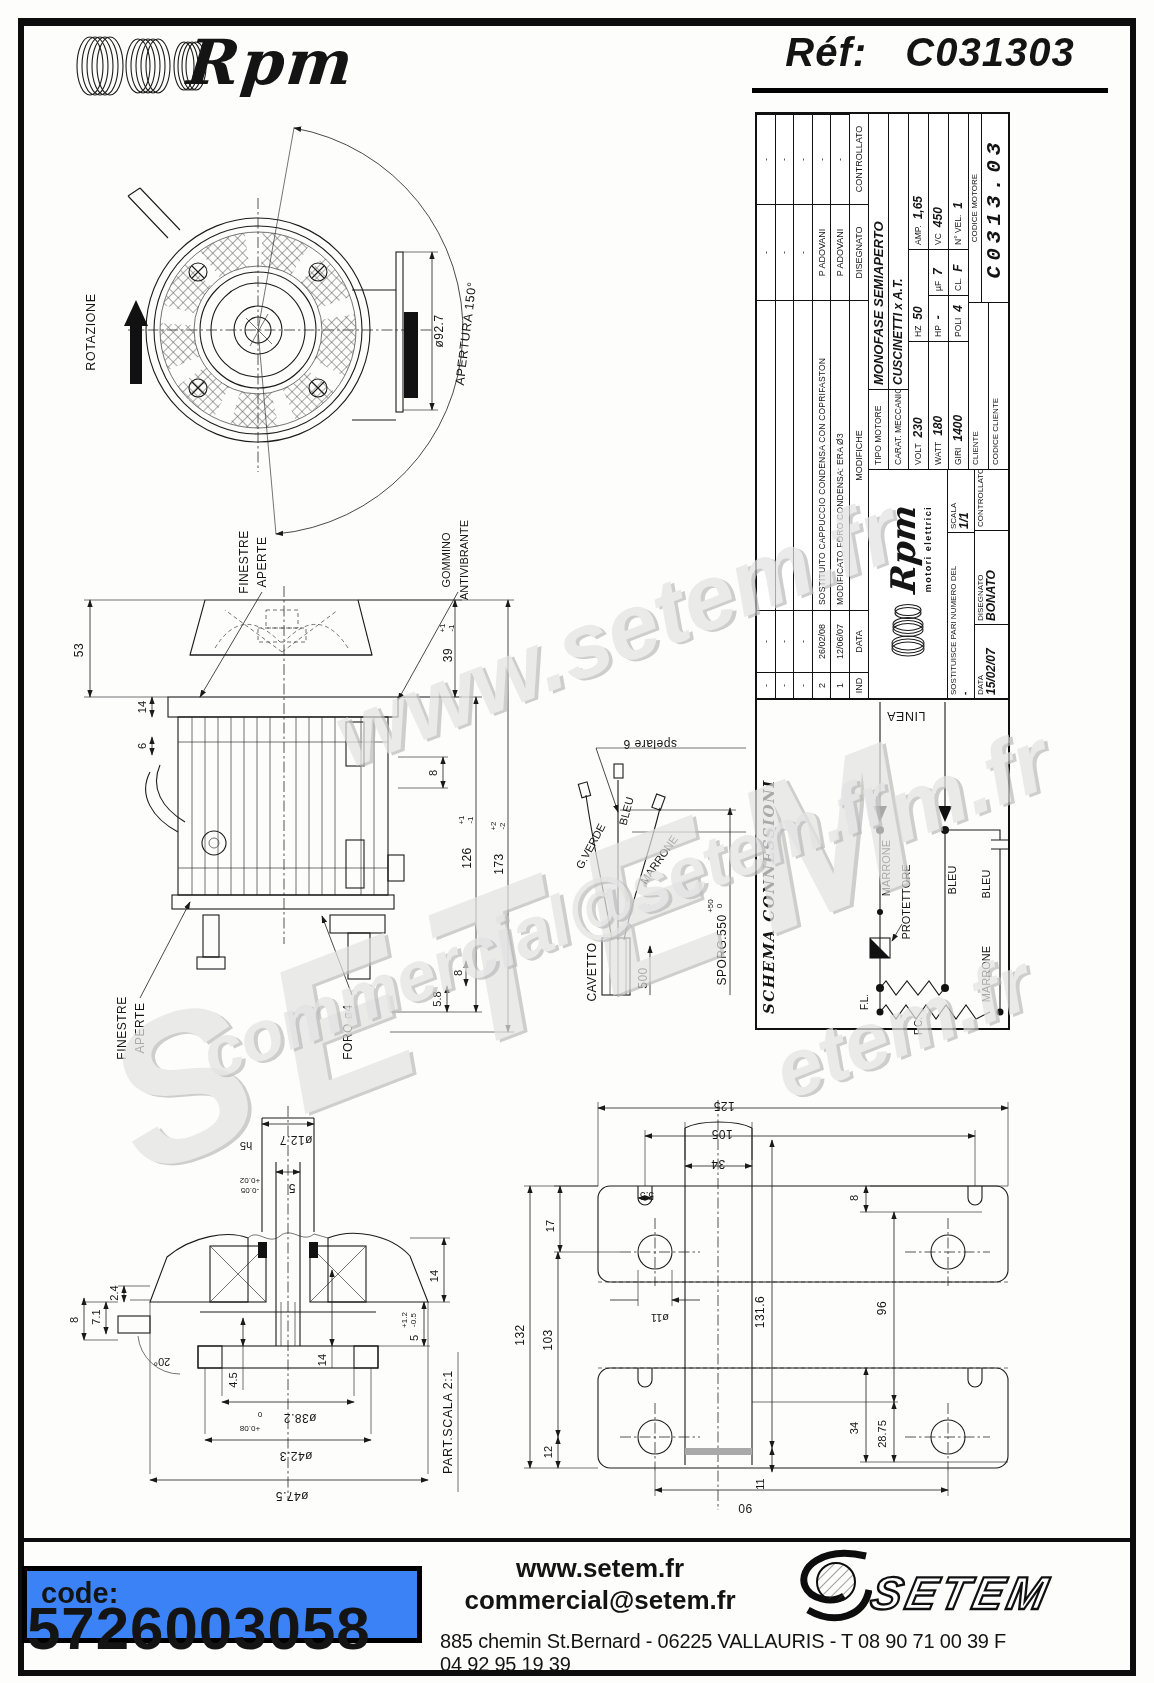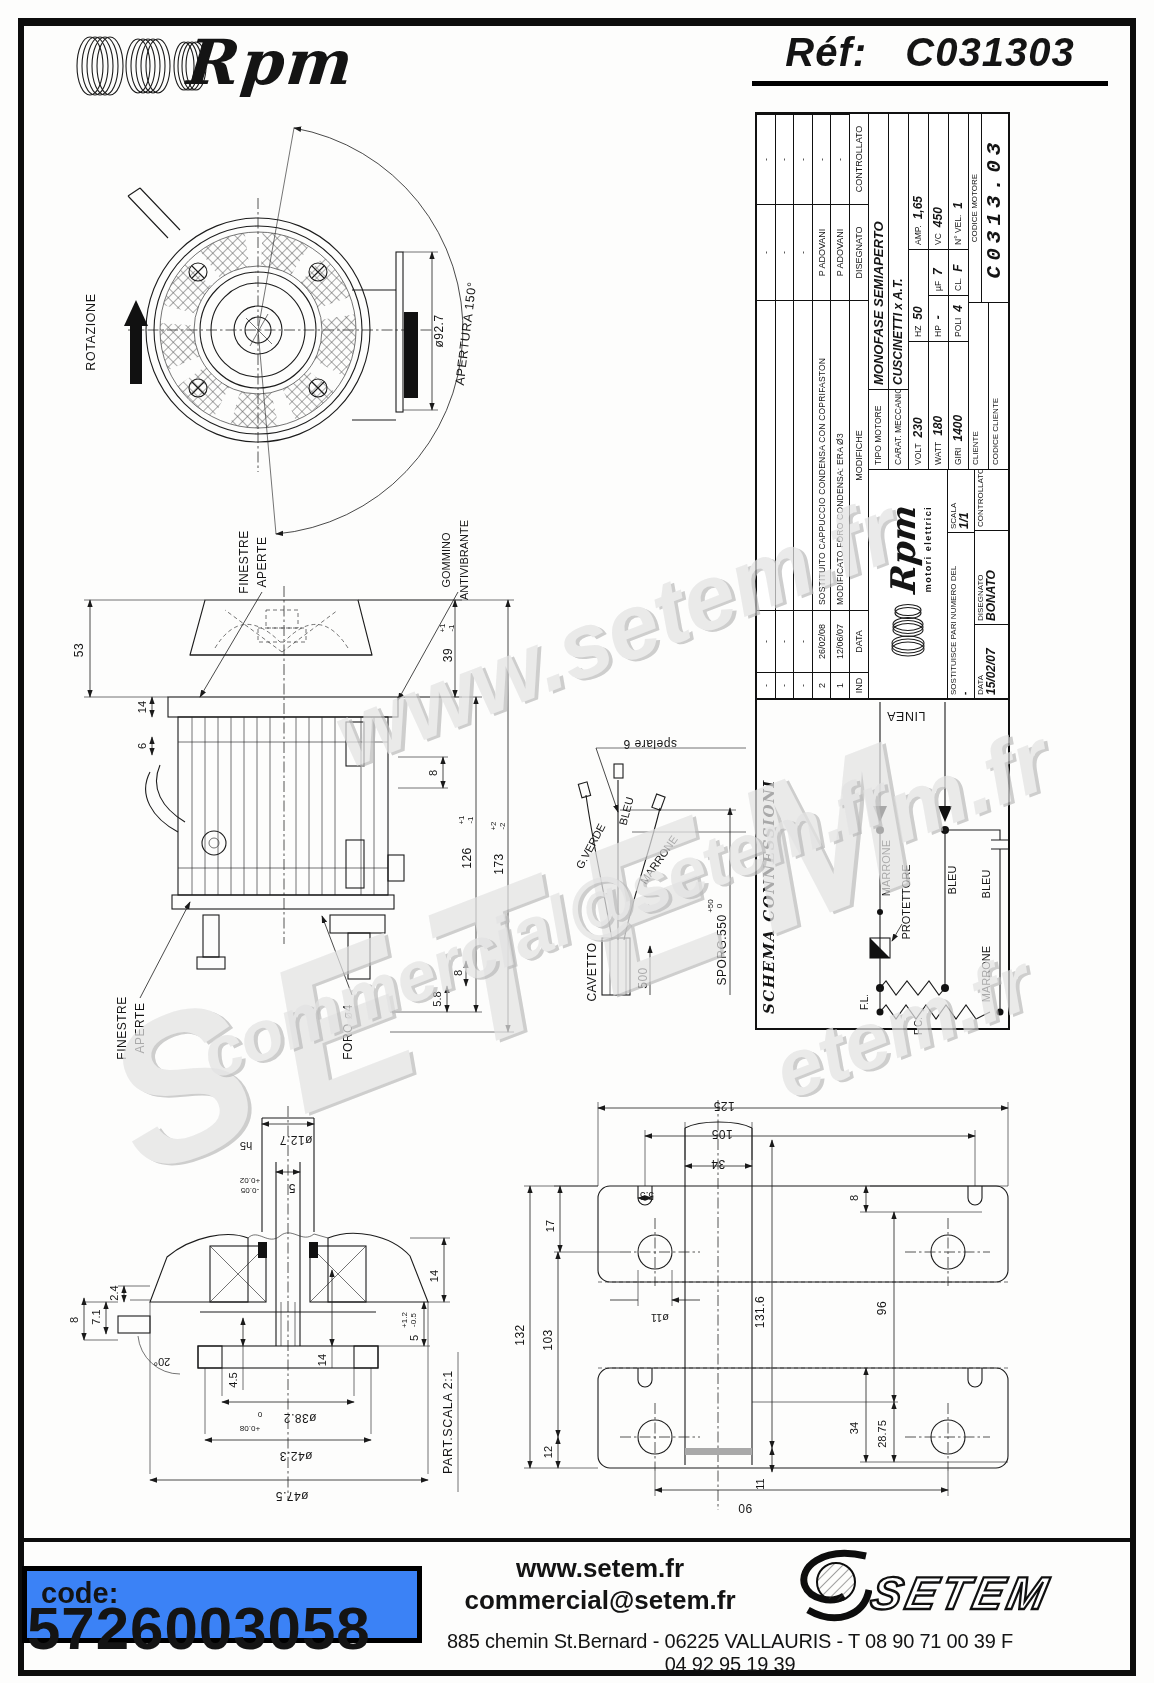--- a/index.html
+++ b/index.html
@@ -3,21 +3,21 @@
 <meta charset="utf-8">
 <style>
   html,body{margin:0;padding:0;background:#888;}
   .page{position:relative;width:1154px;height:1683px;background:#fdfdfc;overflow:hidden;
         font-family:"Liberation Sans",sans-serif;color:#141414;}
   
   .frame{position:absolute;background:#0d0d0d;}
   
   .hdr-ref{position:absolute;left:752px;top:30px;width:356px;text-align:center;
            font:italic 700 40px "Liberation Sans",sans-serif;border-bottom:5px solid #000;
-           padding-bottom:6px;letter-spacing:1px;}
+           padding-bottom:13px;letter-spacing:1px;}
   .hdr-ref b{margin-left:26px;}
   .rpm-script{position:absolute;left:188px;top:26px;font:italic 700 62px "DejaVu Serif",serif;
               transform:skewX(-6deg);letter-spacing:2px;}
   
   .wm{position:absolute;font-weight:700;font-style:italic;color:#e3e3e3;
       text-shadow:3px 3px 0 #bcbcbc;opacity:.72;white-space:nowrap;z-index:6;
       transform-origin:0 0;font-family:"Liberation Sans",sans-serif;pointer-events:none;}
   
   .rotwrap{position:absolute;left:755px;top:112px;width:257px;height:918px;z-index:4;}
   .rot{width:918px;height:255px;transform-origin:0 0;
@@ -56,21 +56,21 @@
   
   .codebox{position:absolute;left:22px;top:1566px;width:400px;height:77px;
            border:5px solid #000;box-sizing:border-box;background:#3b82f6;}
   .codebox .cl{font:700 29px "Liberation Sans",sans-serif;margin:6px 0 0 14px;}
   .codebox .cv{font:700 60px "Liberation Sans",sans-serif;text-align:left;margin-top:-16px;
                letter-spacing:1px;}
   .f-site{position:absolute;left:450px;top:1553px;width:300px;text-align:center;
           font:700 26px "Liberation Sans",sans-serif;}
   .f-mail{position:absolute;left:450px;top:1585px;width:300px;text-align:center;
           font:700 26px "Liberation Sans",sans-serif;}
-  .f-addr{position:absolute;left:440px;top:1630px;width:580px;text-align:center;
+  .f-addr{position:absolute;left:440px;top:1630px;width:580px;
           font:20px "Liberation Sans",sans-serif;letter-spacing:-.2px;}
   .f-logo-text{position:absolute;left:872px;top:1566px;
           font:italic 900 46px "Liberation Sans",sans-serif;color:#fff;letter-spacing:4px;
           -webkit-text-stroke:2.4px #101010;transform:skewX(-12deg);}
   
   svg text{font-family:"Liberation Sans",sans-serif;fill:#151515;text-anchor:middle;}
   .t13{font-size:12.5px;letter-spacing:.6px;}
   .t12{font-size:12px;letter-spacing:.5px;}
   .t11{font-size:11px;}
   .t10{font-size:10px;}

